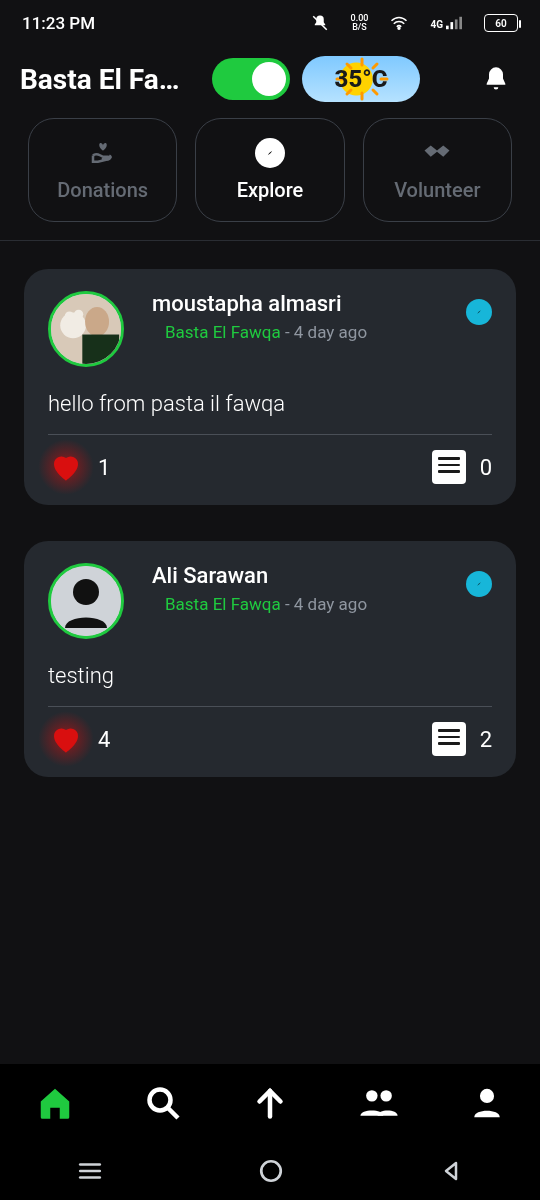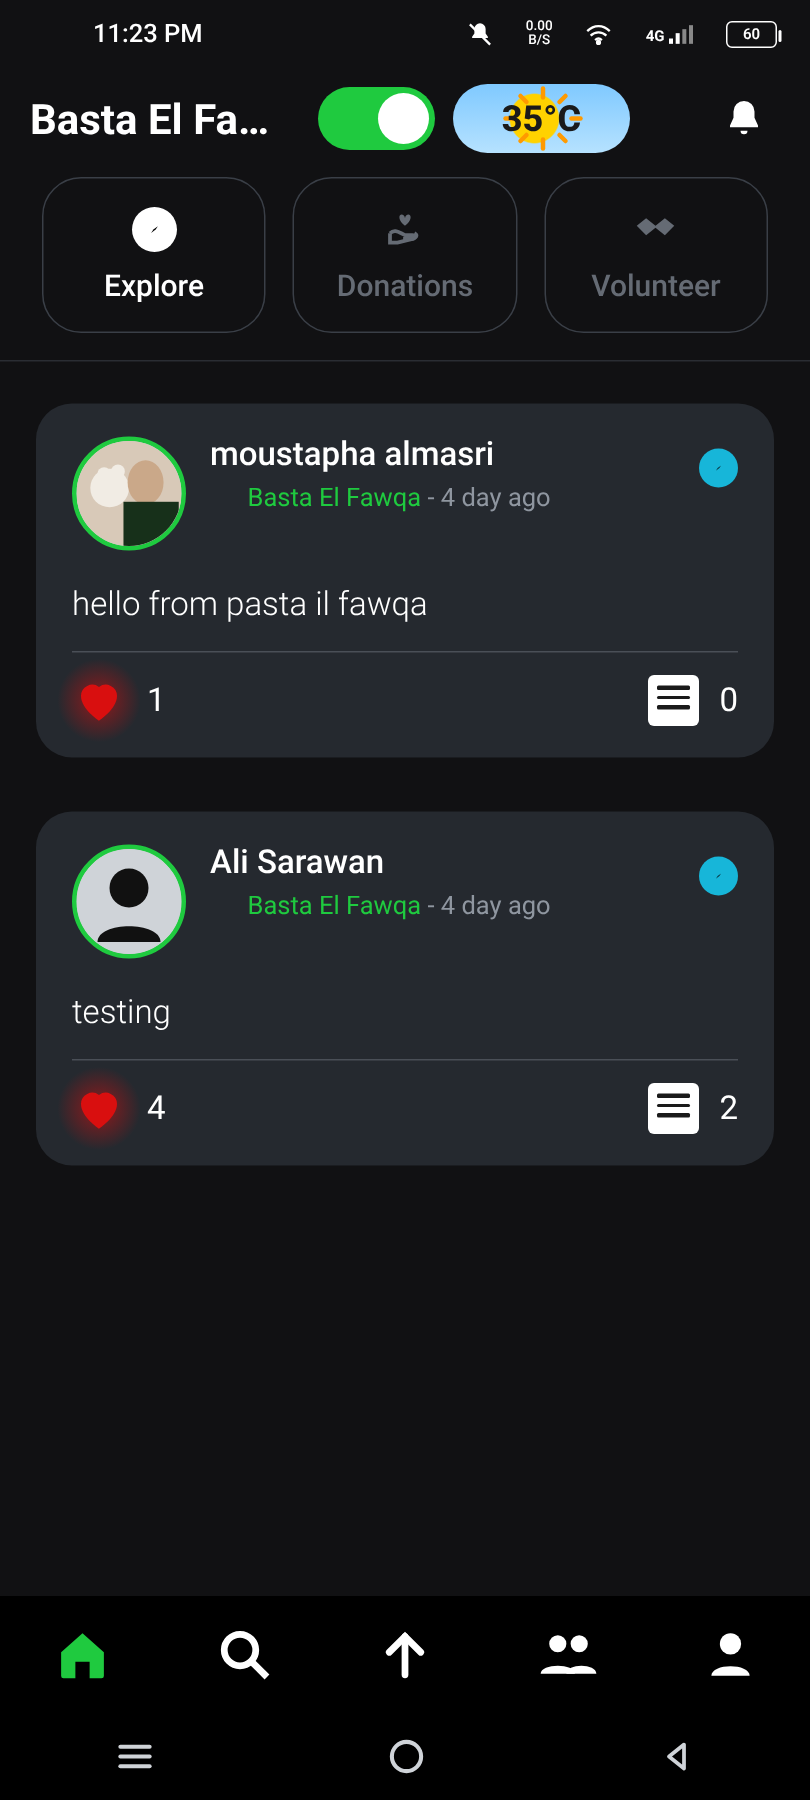--- a/index.html
+++ b/index.html
@@ -13,21 +13,21 @@
     --teal:#17b6d9;
     --heart:#d90f0f;
     --border:#3a3f47;
     --bottom:#000000;
   }
   *{box-sizing:border-box;}
   html,body{margin:0;padding:0;width:540px;height:1200px;background:var(--bg);font-family:-apple-system,Segoe UI,Roboto,Helvetica,Arial,sans-serif;color:var(--text);overflow:hidden;}
   .screen{width:540px;height:1200px;position:relative;display:flex;flex-direction:column;}
 
   
-  .statusbar{height:46px;display:flex;align-items:center;justify-content:space-between;padding:0 22px;font-size:17px;font-weight:500;margin-left:40px;}
+  .statusbar{height:46px;display:flex;align-items:center;justify-content:space-between;padding:0 22px;font-size:17px;font-weight:500;}
   .status-right{display:flex;align-items:center;gap:22px;font-size:12px;}
   .status-right .stack{display:flex;flex-direction:column;align-items:center;line-height:1;font-size:9px;}
   .status-right svg{display:block;}
   .battery-box{border:1.5px solid #fff;border-radius:4px;width:34px;height:18px;position:relative;display:flex;align-items:center;justify-content:center;font-size:10px;font-weight:600;}
   .battery-box::after{content:"";position:absolute;right:-4px;top:5px;width:2.5px;height:8px;background:#fff;border-radius:1px;}
 
   
   .header{display:flex;align-items:center;gap:12px;padding:10px 20px 16px 20px;}
   .title{font-size:28px;font-weight:700;flex:0 0 180px;white-space:nowrap;overflow:hidden;text-overflow:ellipsis;}
   .toggle{width:78px;height:42px;border-radius:21px;background:var(--green);position:relative;flex:0 0 auto;}
@@ -46,21 +46,21 @@
   .tab.active{color:#fff;}
   .tab.active .tab-icon-bg{background:#fff;}
   .tab-icon-bg{width:30px;height:30px;border-radius:50%;display:flex;align-items:center;justify-content:center;}
   .divline{height:1px;background:#2a2d33;margin:0;}
 
   
   .feed{flex:1;overflow:auto;padding:28px 24px 20px 24px;display:flex;flex-direction:column;gap:36px;}
   .post{background:var(--card-soft);border-radius:24px;padding:22px 24px 20px 24px;}
   .post-head{display:flex;align-items:flex-start;gap:16px;position:relative;}
   .avatar{width:76px;height:76px;border-radius:50%;border:3px solid var(--green);background:#cfd3d8;display:flex;align-items:center;justify-content:center;overflow:hidden;}
-  .author{font-size:22px;font-weight:500;}
+  .author{font-size:22px;font-weight:500;margin-left:12px;}
   .meta{font-size:17px;margin-top:6px;color:var(--muted);margin-left:25px;}
   .meta .loc{color:var(--green);}
   .badge{position:absolute;right:0;top:8px;width:26px;height:26px;border-radius:50%;background:var(--teal);display:flex;align-items:center;justify-content:center;}
   .body{font-size:22px;margin:24px 0 18px 0;font-weight:300;}
   .sep{height:1px;background:#4a4f57;margin:0;}
   .post-foot{display:flex;align-items:center;justify-content:space-between;margin-top:14px;}
   .foot-left,.foot-right{display:flex;align-items:center;gap:14px;font-size:22px;}
   .heart{width:36px;height:36px;position:relative;}
   .heart::before{content:"";position:absolute;inset:-10px;border-radius:50%;background:radial-gradient(circle,rgba(217,15,15,0.6)0%,rgba(217,15,15,0)70%);} 
   .heart svg{position:relative;z-index:1;}
@@ -133,39 +133,39 @@
     </div>
     <div class="bell-wrap">
       <svg width="28" height="28" viewBox="0 0 24 24" fill="#fff">
           <path d="M12 2a6 6 0 0 0-6 6v3.5L4 16v1h16v-1l-2-4.5V8a6 6 0 0 0-6-6z"></path>
           <path d="M10 19a2 2 0 0 0 4 0z"></path>
         </svg>
     </div>
   </div>
 
   <div class="tabs">
+    <div class="tab">
+      <svg width="30" height="30" viewBox="0 0 24 24" fill="#656b74">
+          <path d="M12 6c0-2 3-3 3-.5S12 10 12 10 9 8 9 5.5 12 4 12 6z"></path>
+          <path d="M4 14c2-2 4-1 6 0l2 1h4a1 1 0 0 1 0 2h-5" stroke="#656b74" stroke-width="2" fill="none"></path>
+          <path d="M4 14v5h4l8-2c2-.5 3-2 1-3" stroke="#656b74" stroke-width="2" fill="none"></path>
+        </svg>
+      <span>Donations</span>
+    </div>
     <div class="tab active">
       <div class="tab-icon-bg">
         <svg width="18" height="18" viewBox="0 0 24 24" fill="#000">
             <circle cx="12" cy="12" r="11" fill="#fff"></circle>
             <path d="M12 12 L16 8 L12 12 L8 16 Z M12 12 L8 8 L12 12 L16 16 Z" fill="#000"></path>
             <polygon points="16,8 13,11 12,12 11,13 8,16 11,13 12,12 13,11" fill="#000"></polygon>
             <polygon points="15,9 12,12 9,15 12,12" fill="#000"></polygon>
             <path d="M15 9 L11 12 L9 15 L13 12 Z" fill="#000"></path>
           </svg>
       </div>
       <span>Explore</span>
-    </div>
-    <div class="tab">
-      <svg width="30" height="30" viewBox="0 0 24 24" fill="#656b74">
-          <path d="M12 6c0-2 3-3 3-.5S12 10 12 10 9 8 9 5.5 12 4 12 6z"></path>
-          <path d="M4 14c2-2 4-1 6 0l2 1h4a1 1 0 0 1 0 2h-5" stroke="#656b74" stroke-width="2" fill="none"></path>
-          <path d="M4 14v5h4l8-2c2-.5 3-2 1-3" stroke="#656b74" stroke-width="2" fill="none"></path>
-        </svg>
-      <span>Donations</span>
     </div>
     <div class="tab">
       <svg width="30" height="30" viewBox="0 0 24 24" fill="#656b74">
           <path d="M2 10l5-4 5 4 5-4 5 4-5 5-5-4-5 4z"></path>
         </svg>
       <span>Volunteer</span>
     </div>
   </div>
 
   <div class="divline"></div>

